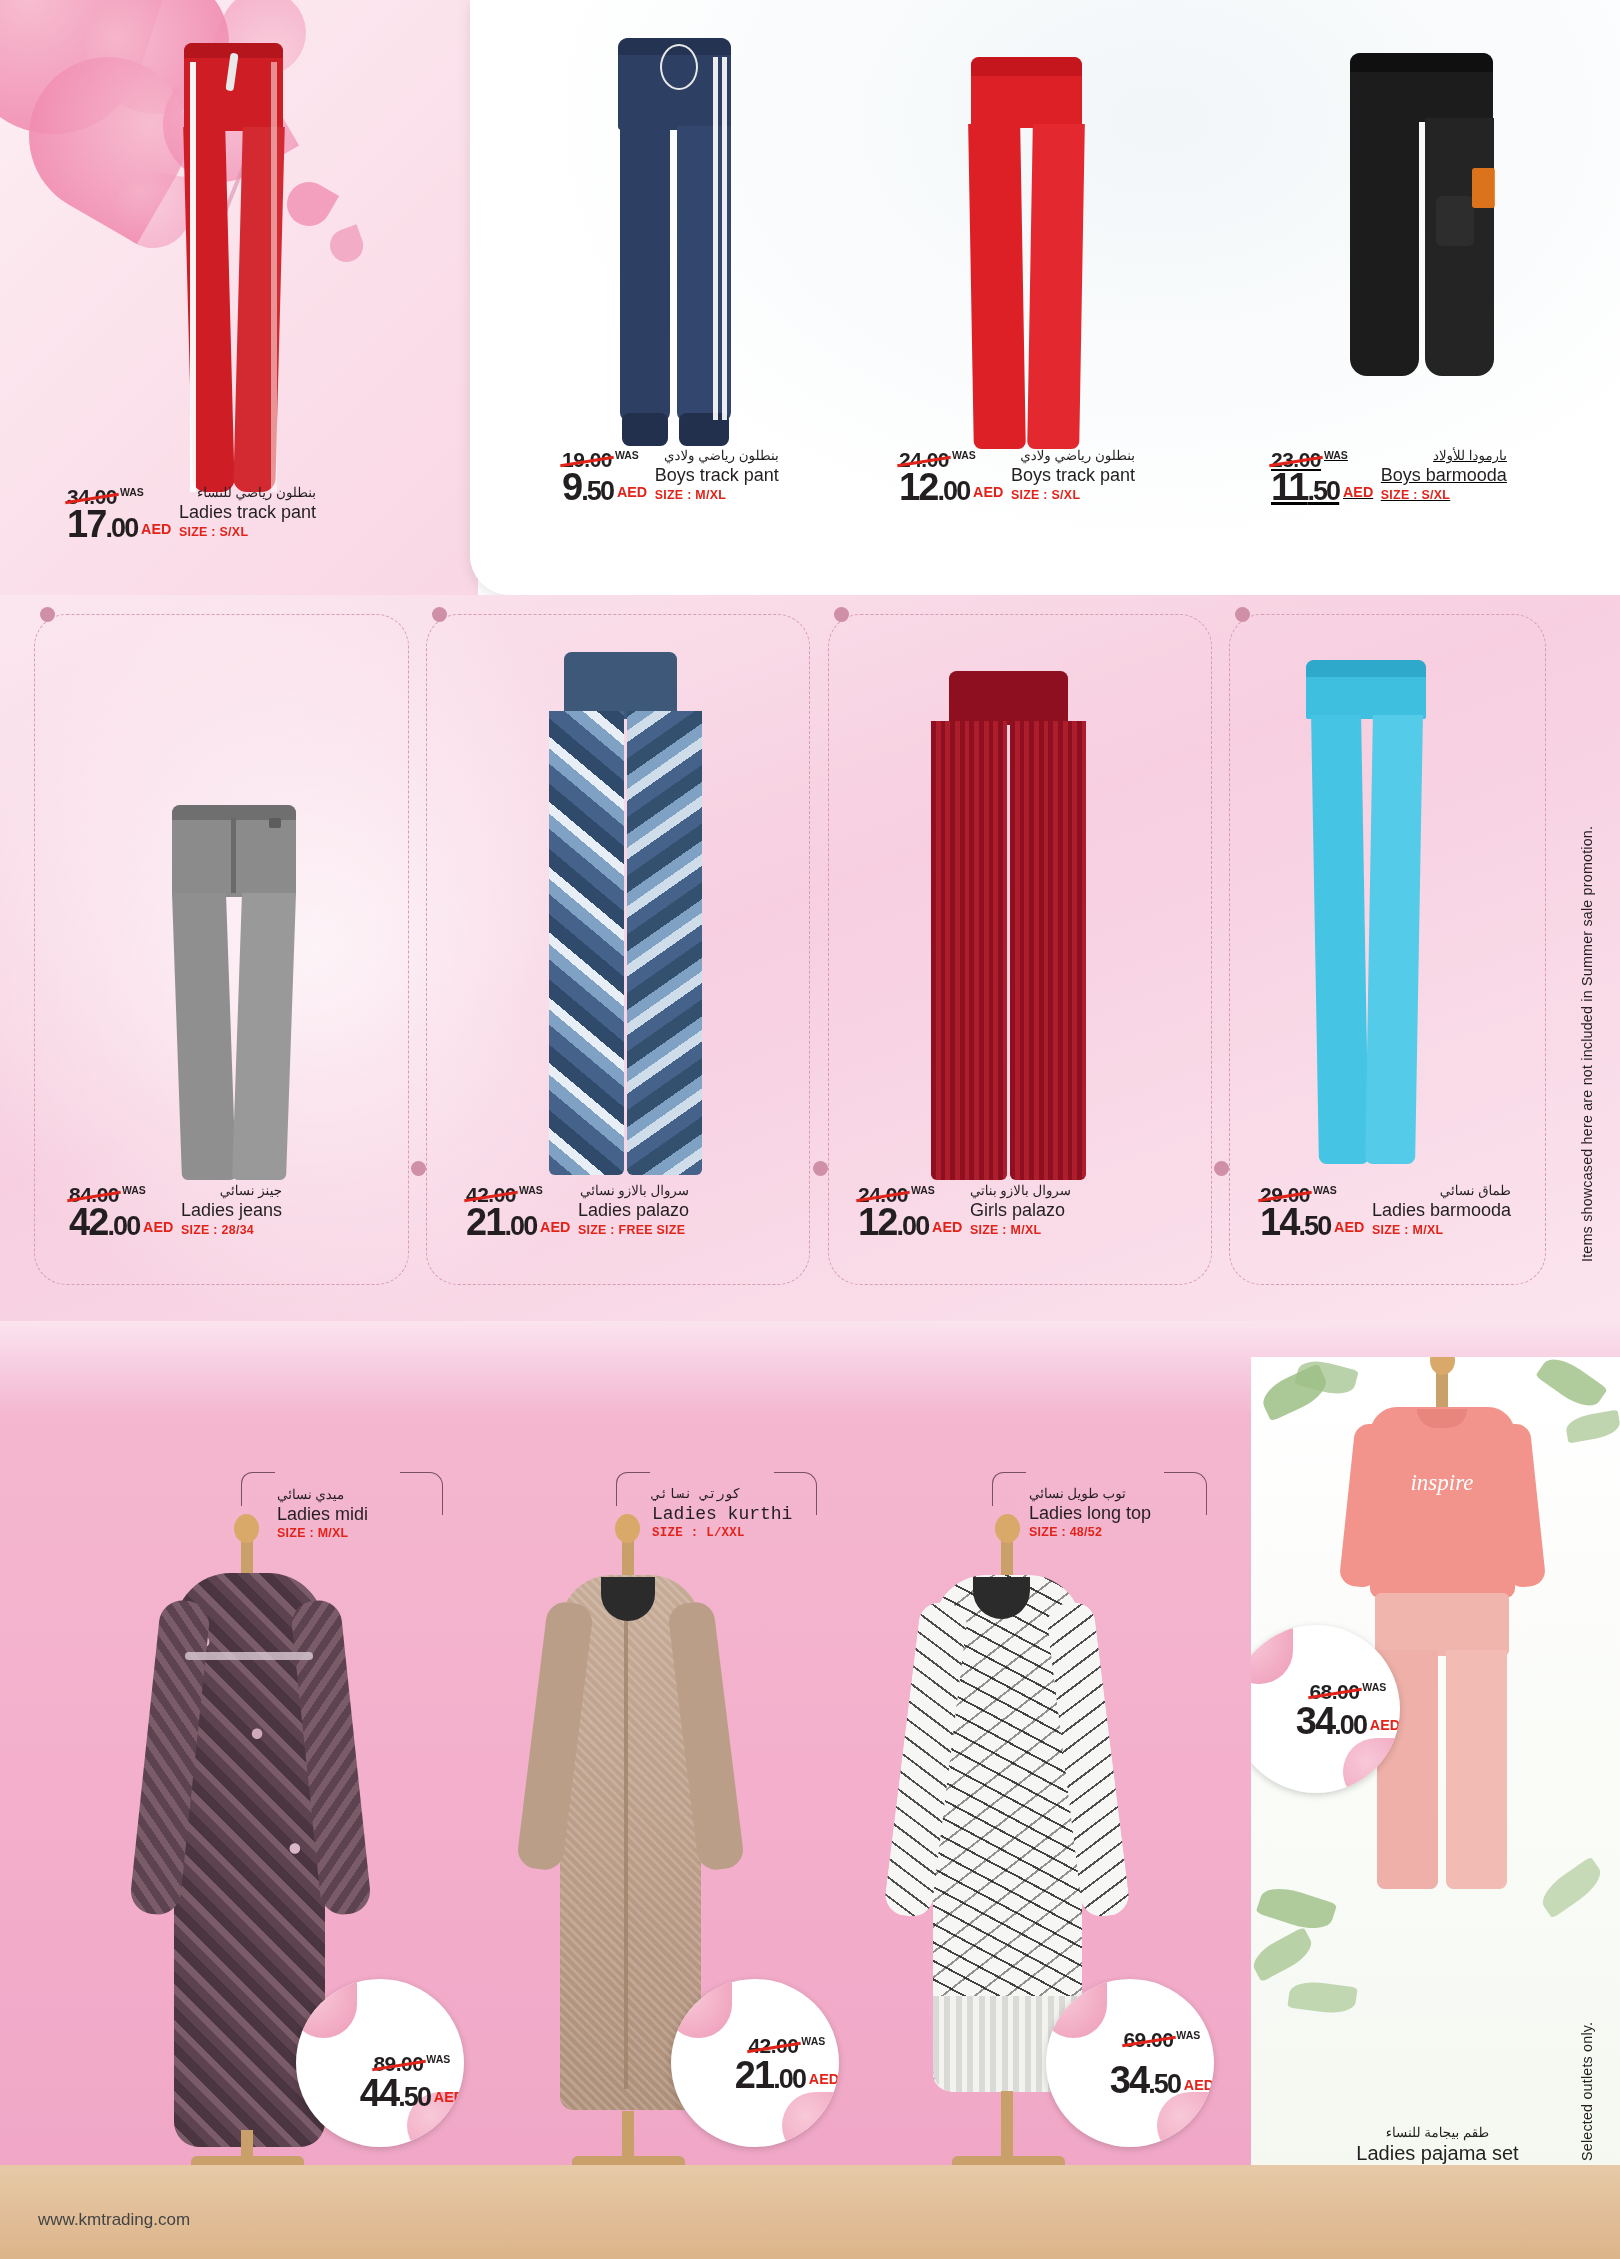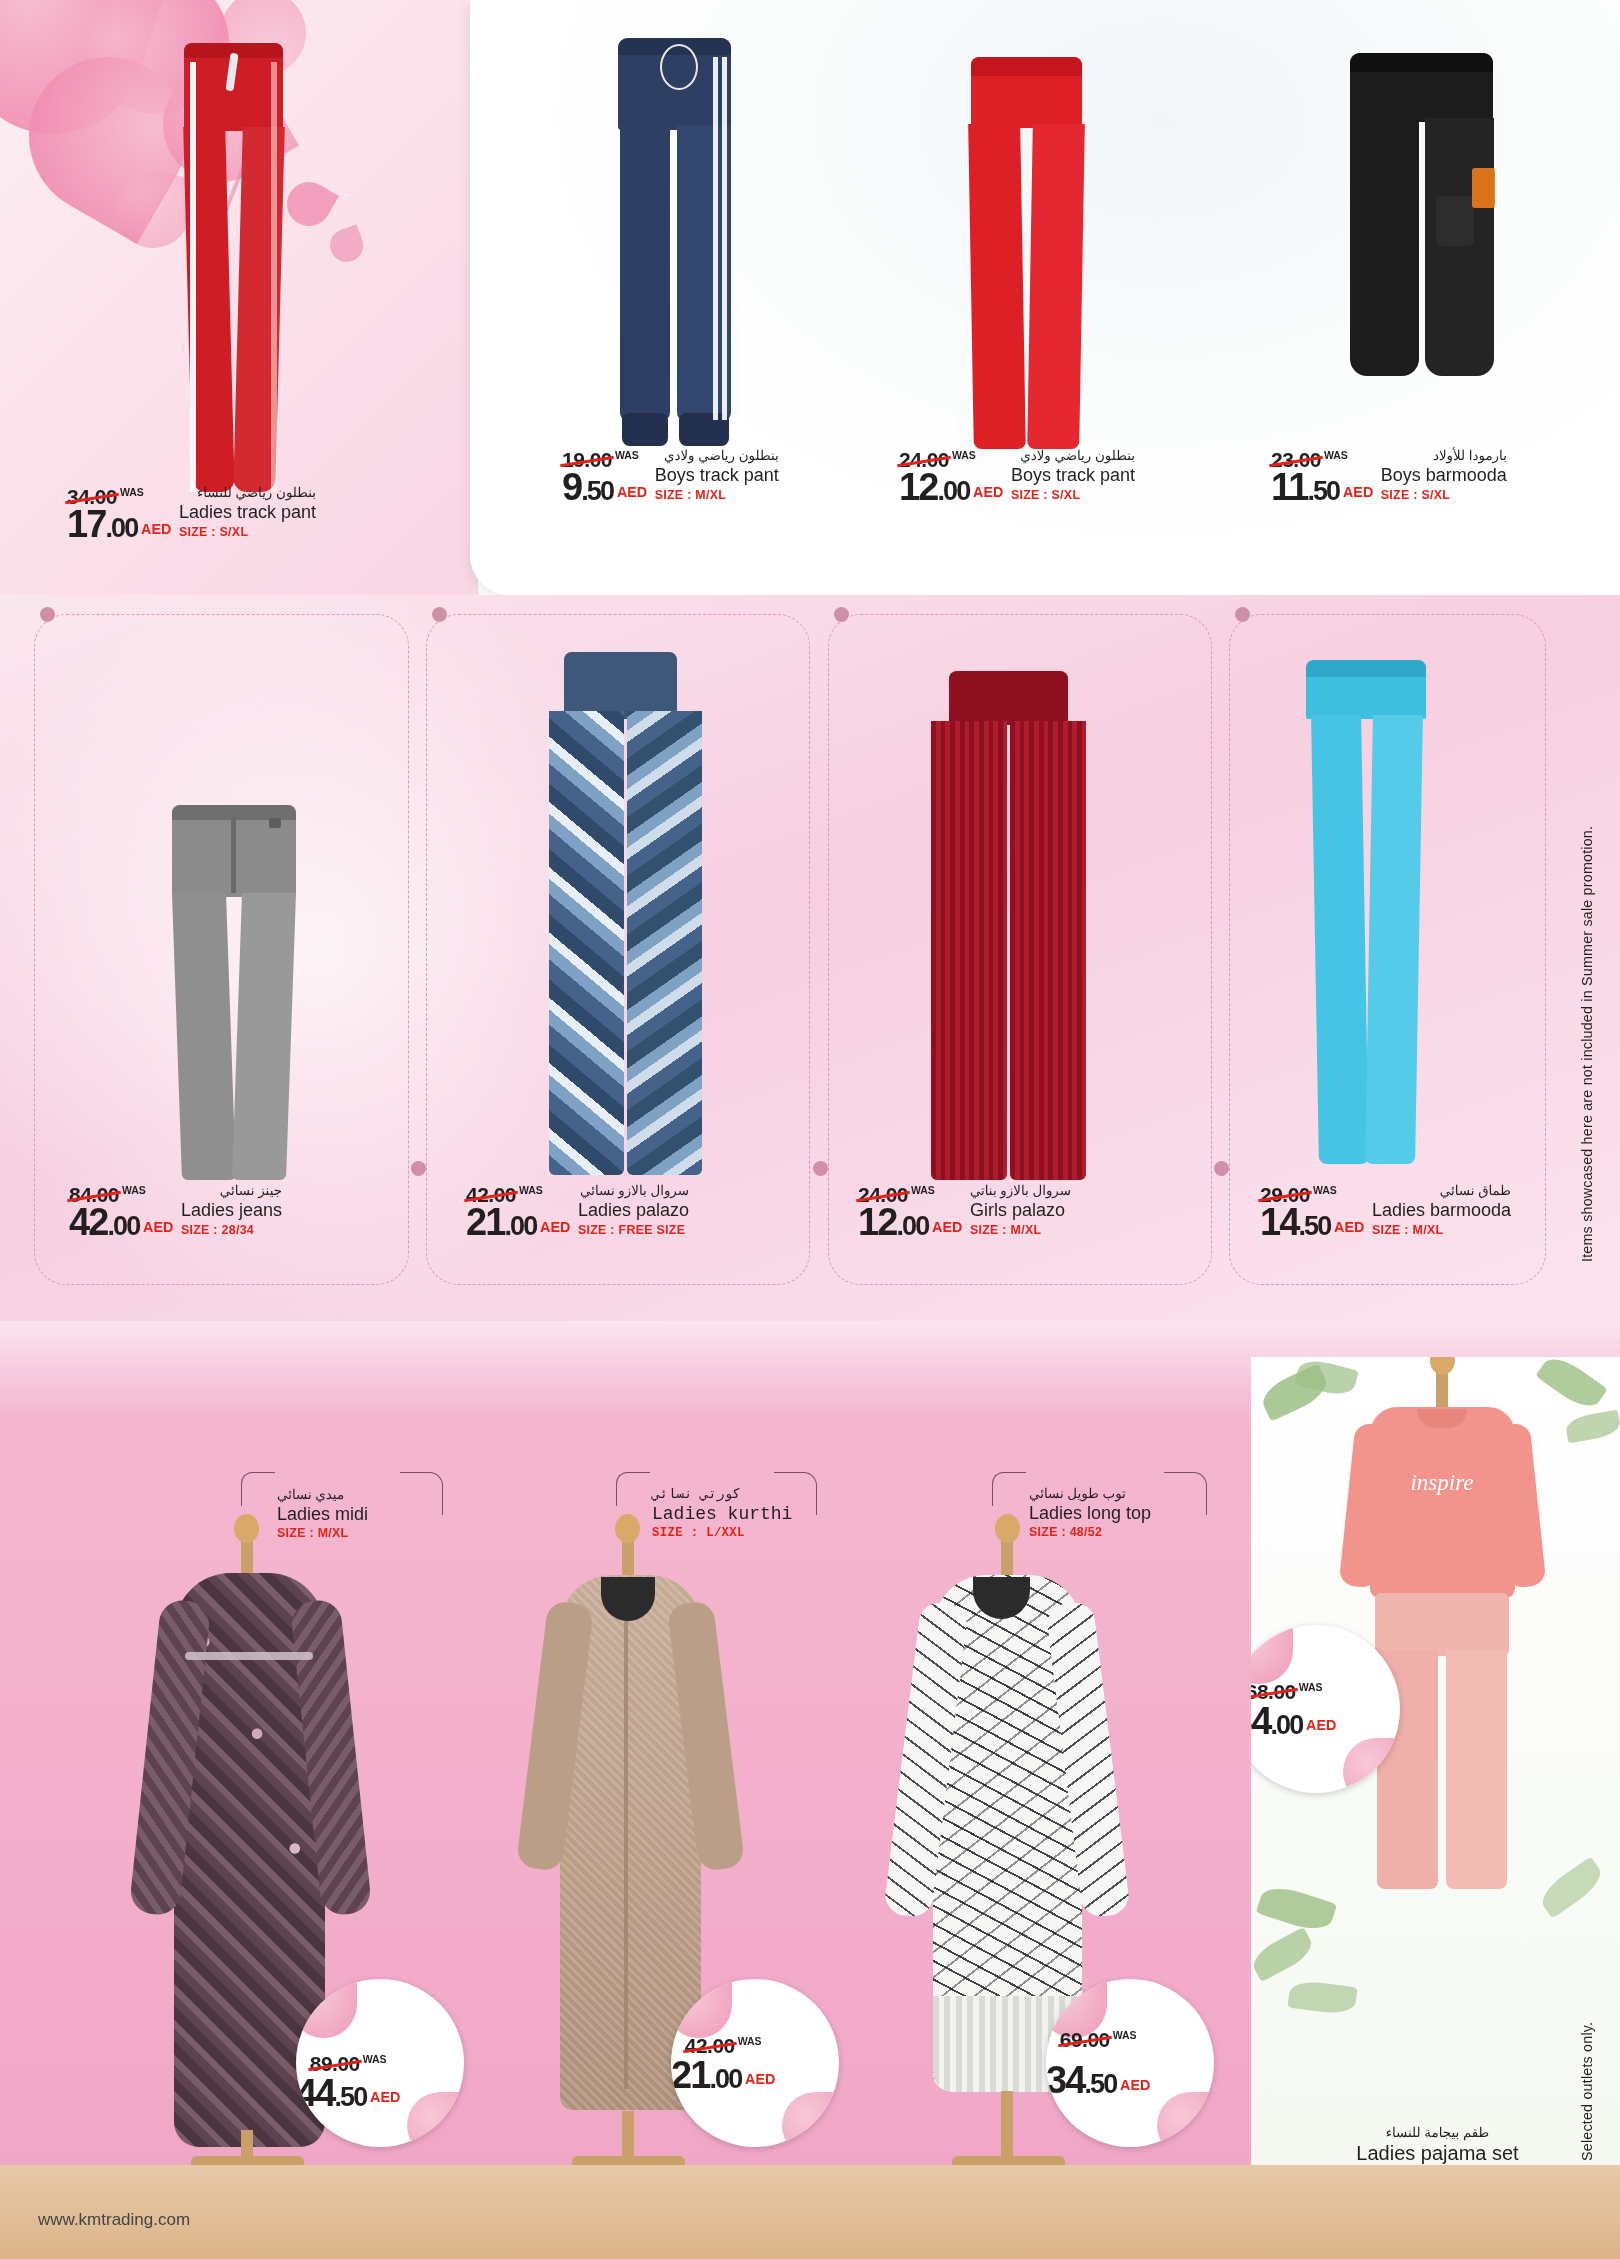--- a/index.html
+++ b/index.html
@@ -98,21 +98,21 @@
     background:#5a3b22;
   }
   .stand-pole { position:absolute; width:11.5px; background:#caa06a; }
   .stand-foot { position:absolute; width:113px; height:15.3px; background:#caa06a; border-radius:5.7px; }
   .neck-knob { position:absolute; width:25px; height:29px; border-radius:50%; background:#d8a969; }
 
   
   .badge {
     position:absolute; width:168px; height:168px; border-radius:50%;
     background:#ffffff; box-shadow:0 1.9px 7.6px rgba(0,0,0,.18);
-    display:flex; flex-direction:column; align-items:flex-start; justify-content:center;
+    display:flex; flex-direction:column; align-items:flex-end; justify-content:center;
     overflow:hidden;
   }
   .badge .fl1, .badge .fl2 {
     position:absolute; width:67px; height:67px; border-radius:50% 0 50% 50%;
     background:radial-gradient(circle at 35% 35%, #f7c3d4, #ec8fb0); opacity:.9;
   }
   .badge .fl1 { left:-5.7px; top:-7.6px; }
   .badge .fl2 { right:-9.6px; bottom:-11.5px; }
   .badge .inner { position:relative; z-index:2; text-align:center; line-height:1; }
   .badge .was-row { justify-content:center; }
@@ -237,21 +237,21 @@
 
   <div class="garment" style="left:1329px;top:53px;width:182px;height:335px;">
     <div style="position:absolute;left:21px;top:0;width:143px;height:69px;background:#1c1c1c;border-radius:11.5px 11.5px 3.8px 3.8px;"></div>
     <div style="position:absolute;left:21px;top:0;width:143px;height:19px;background:#101010;border-radius:9.6px 9.6px 0 0;"></div>
     <div style="position:absolute;left:21px;top:65px;width:69px;height:258px;background:#1c1c1c;border-radius:0 0 17px 17px;"></div>
     <div style="position:absolute;left:96px;top:65px;width:69px;height:258px;background:#242424;border-radius:0 0 17px 17px;"></div>
     <div style="position:absolute;left:107px;top:143px;width:38px;height:50px;background:#2d2d2d;border-radius:5.7px;"></div>
     <div style="position:absolute;left:143px;top:115px;width:23px;height:40px;background:#f07c1d;border-radius:2.9px;opacity:.9;"></div>
   </div>
 
-  <div class="price-block" style="left:1271px;top:449px;">
+  <div class="price-block" style="left:1271px;top:449px;text-decoration:underline;">
     <div class="price-left">
       <div class="was-row">
         <span class="was-price">23.00</span>
         <span class="was-label">WAS</span>
       </div>
       <div class="now-row">
         <span class="now-price">
           <span>11</span><span class="dec">.50</span>
         </span>
         <span class="aed">AED</span>

